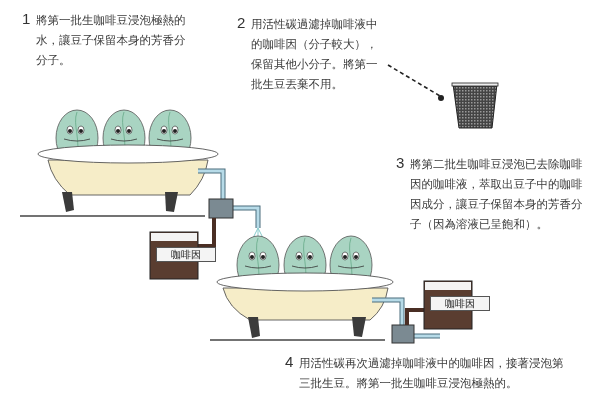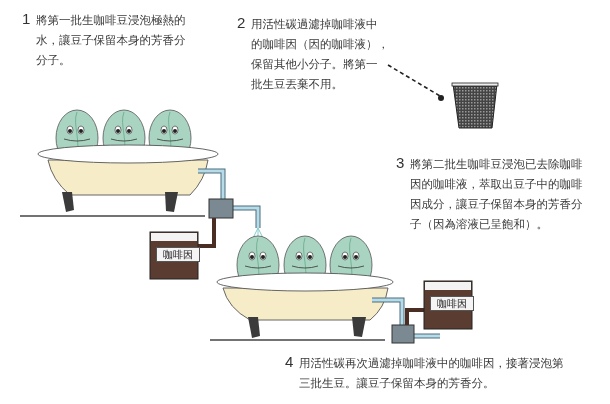--- a/index.html
+++ b/index.html
@@ -6,49 +6,49 @@
   body { width:610px; height:404px; position:relative; overflow:hidden;
          font-family: "DejaVu Sans", sans-serif; color:#333; }
   .step { position:absolute; font-size:11.5px; line-height:20px; color:#3a3a3a; }
   .step .num { position:absolute; left:0; top:-1px; font-size:15px; font-family:"Liberation Sans", sans-serif; color:#333; }
   .step .txt { padding-left:14px; white-space:pre-line; }
   #step1 { left:22px; top:10px; width:190px; }
   #step2 { left:237px; top:14px; width:170px; }
   #step3 { left:396px; top:154px; width:205px; }
   #step4 { left:285px; top:353px; width:320px; }
   svg { position:absolute; left:0; top:0; }
-  .jar-label { position:absolute; font-size:10px; background:#f4f4f4; border:1px solid #555; padding:0 6px; line-height:13px; color:#222; }
+  .jar-label { position:absolute; font-size:10px; background:#f4f4f4; border:1px solid #555; padding:0 14px; line-height:13px; color:#222; }
 </style>
 </head>
 <body>
 
 <div class="step" id="step1">
   <span class="num">1</span>
   <div class="txt">將第一批生咖啡豆浸泡極熱的
 水，讓豆子保留本身的芳香分
 分子。</div>
 </div>
 <div class="step" id="step2">
   <span class="num">2</span>
   <div class="txt">用活性碳過濾掉咖啡液中
-的咖啡因（因的咖啡液），
+的咖啡因（分子較大），
 保留其他小分子。將第一
 批生豆丟棄不用。</div>
 </div>
 <div class="step" id="step3">
   <span class="num">3</span>
   <div class="txt">將第二批生咖啡豆浸泡已去除咖啡
 因的咖啡液，萃取出豆子中的咖啡
 因成分，讓豆子保留本身的芳香分
 子（因為溶液已呈飽和）。</div>
 </div>
 <div class="step" id="step4">
   <span class="num">4</span>
   <div class="txt">用活性碳再次過濾掉咖啡液中的咖啡因，接著浸泡第
-三批生豆。讓豆子保留本身的芳香分。</div>
+三批生豆。將第一批生咖啡豆浸泡極熱的。</div>
 </div>
 
 <svg width="610" height="404" viewBox="0 0 610 404">
   <defs>
     <pattern id="mesh" width="3" height="3" patternUnits="userSpaceOnUse">
       <rect width="3" height="3" fill="#444"></rect>
       <rect width="1.5" height="1.5" fill="#999"></rect>
     </pattern>
   </defs>
 

